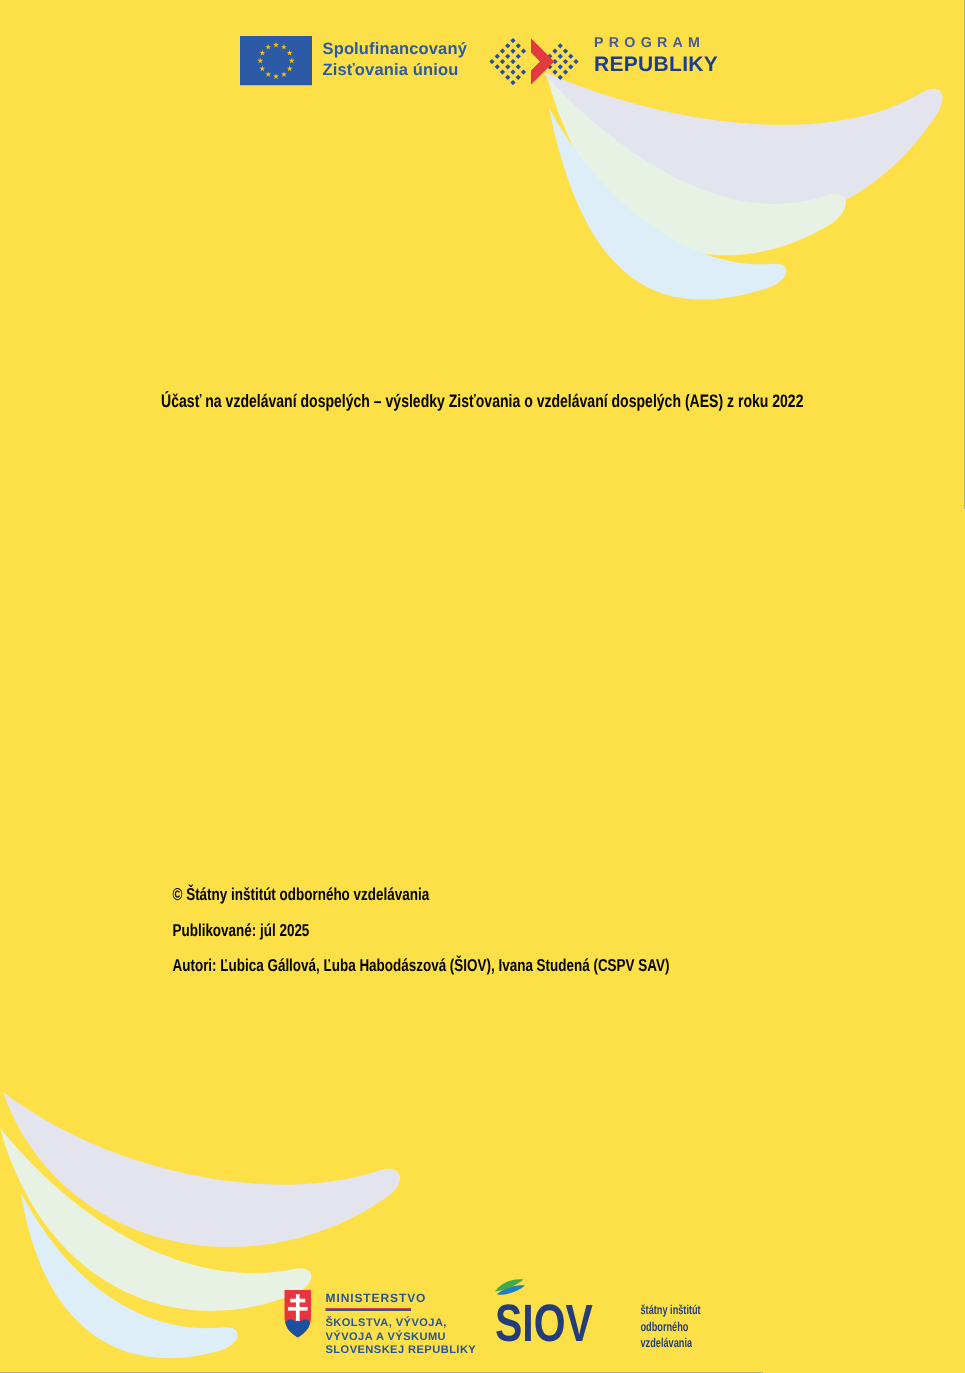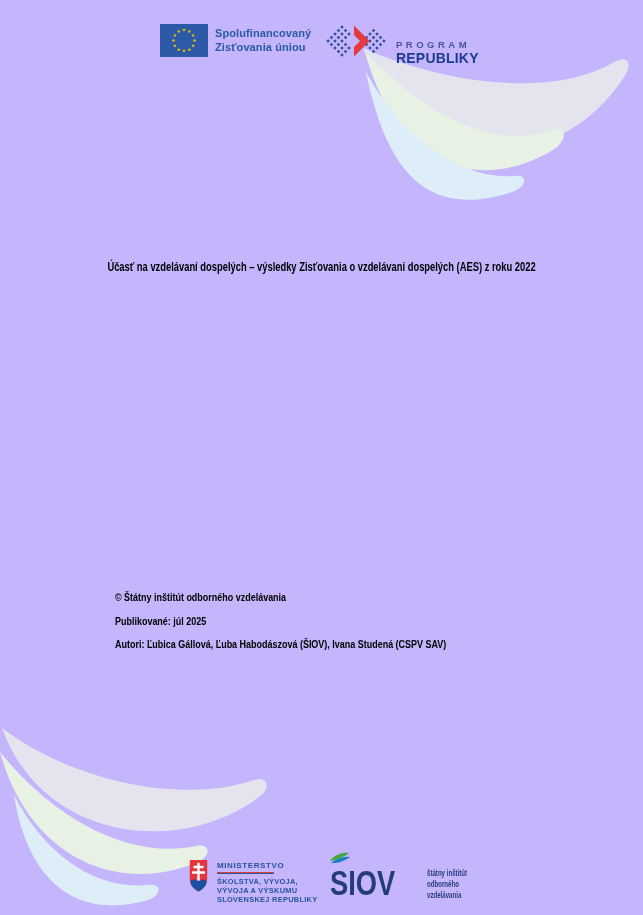--- a/index.html
+++ b/index.html
@@ -1,29 +1,29 @@
 <!DOCTYPE html>
 <html><head>
 <meta charset="utf-8">
 <style>
   html,body{margin:0;padding:0;background:#888;}
   .page{
-    position:relative;width:643px;height:915px;background:#c4b5fd;
+    position:relative;width:643px;height:915px;background:#fde047;
     overflow:hidden;font-family:"Liberation Sans",sans-serif;margin:0 auto;
   }
   .abs{position:absolute;}
   
   .cx{display:inline-block;transform:scaleX(0.78);transform-origin:0 50%;white-space:nowrap;}
   .cx-center{display:inline-block;transform:scaleX(0.78);transform-origin:50% 50%;white-space:nowrap;}
 
   
   .eu-block{left:160px;top:24px;display:flex;align-items:center;gap:7px;}
   .eu-text{color:#2b59a6;font-weight:700;font-size:11px;line-height:13.5px;letter-spacing:.1px;}
   .ps-block{left:321px;top:20px;display:flex;align-items:flex-start;}
-  .ps-text{margin-left:5px;margin-top:20px;}
+  .ps-text{margin-left:5px;margin-top:4px;}
   .ps-line1{color:#47589f;font-weight:600;font-size:9.5px;letter-spacing:3.5px;line-height:10px;}
   .ps-line2{color:#1d3c92;font-weight:700;font-size:14px;letter-spacing:.2px;line-height:15px;margin-top:1px;}
 
   
   .title{left:0;top:260px;width:643px;text-align:center;font-size:12px;font-weight:700;color:#000;}
 
   
   .imprint{left:75px;top:590px;font-size:11.5px;font-weight:700;color:#000;}
   .imprint-line{height:14px;line-height:14px;margin-bottom:9.5px;white-space:nowrap;margin-left:40px;}
 

